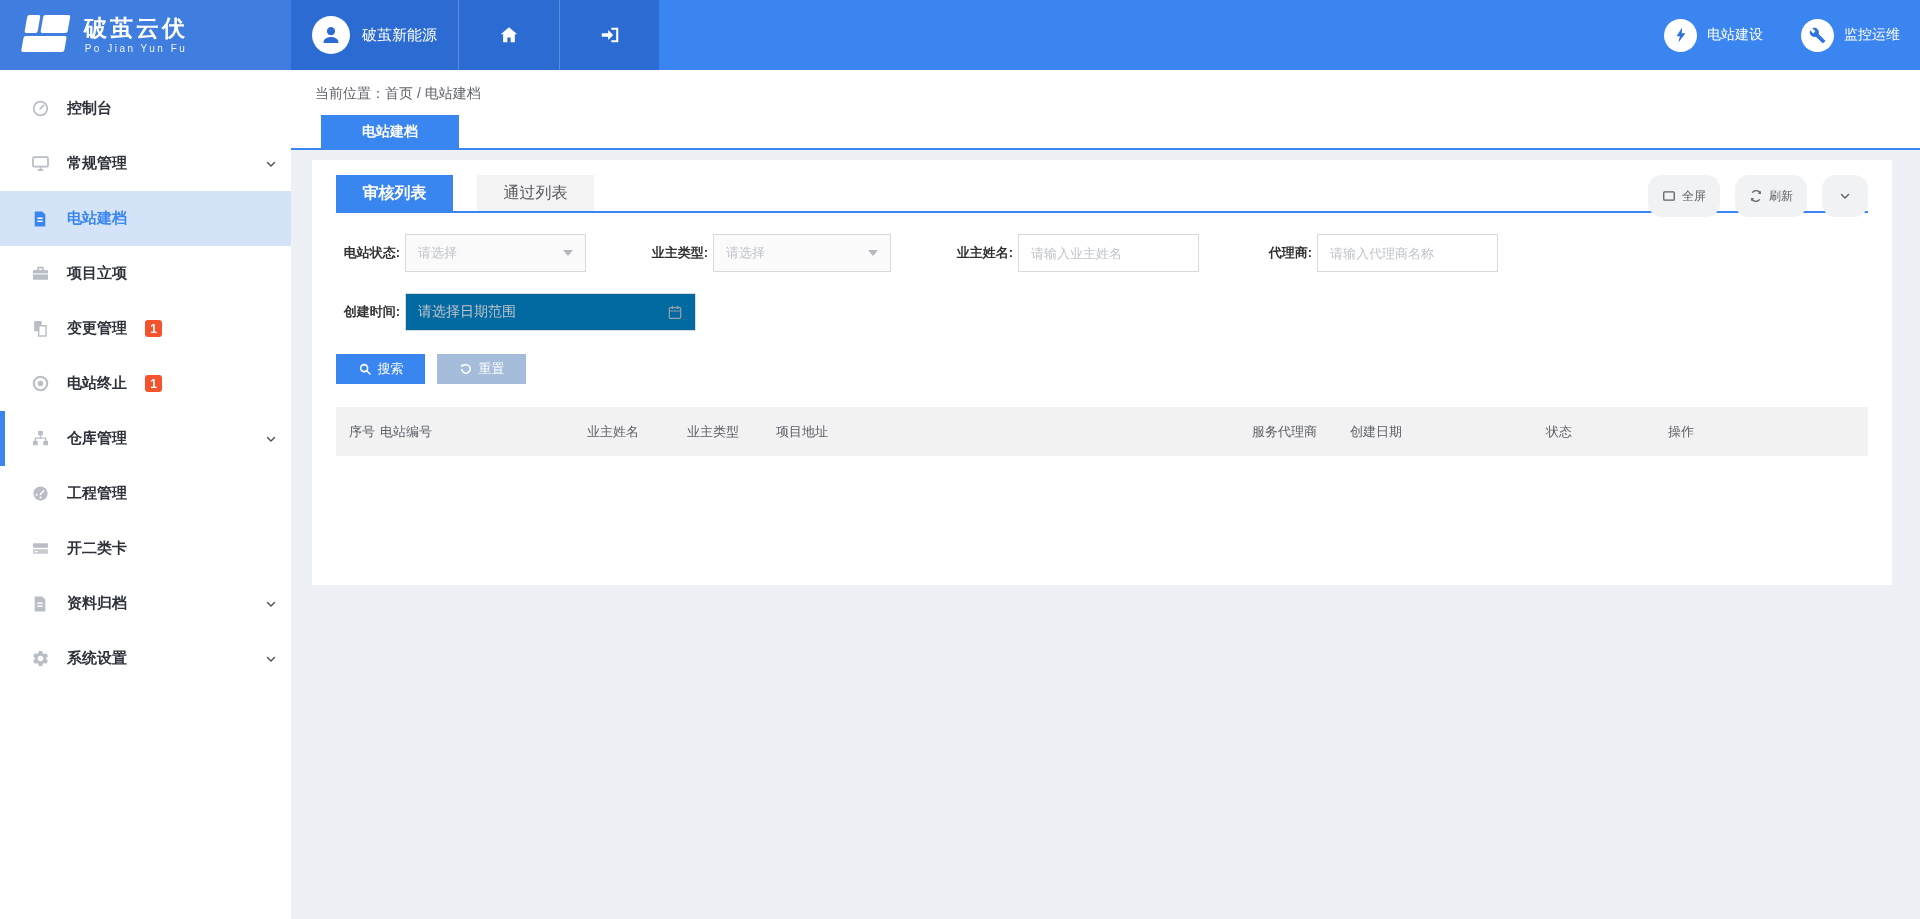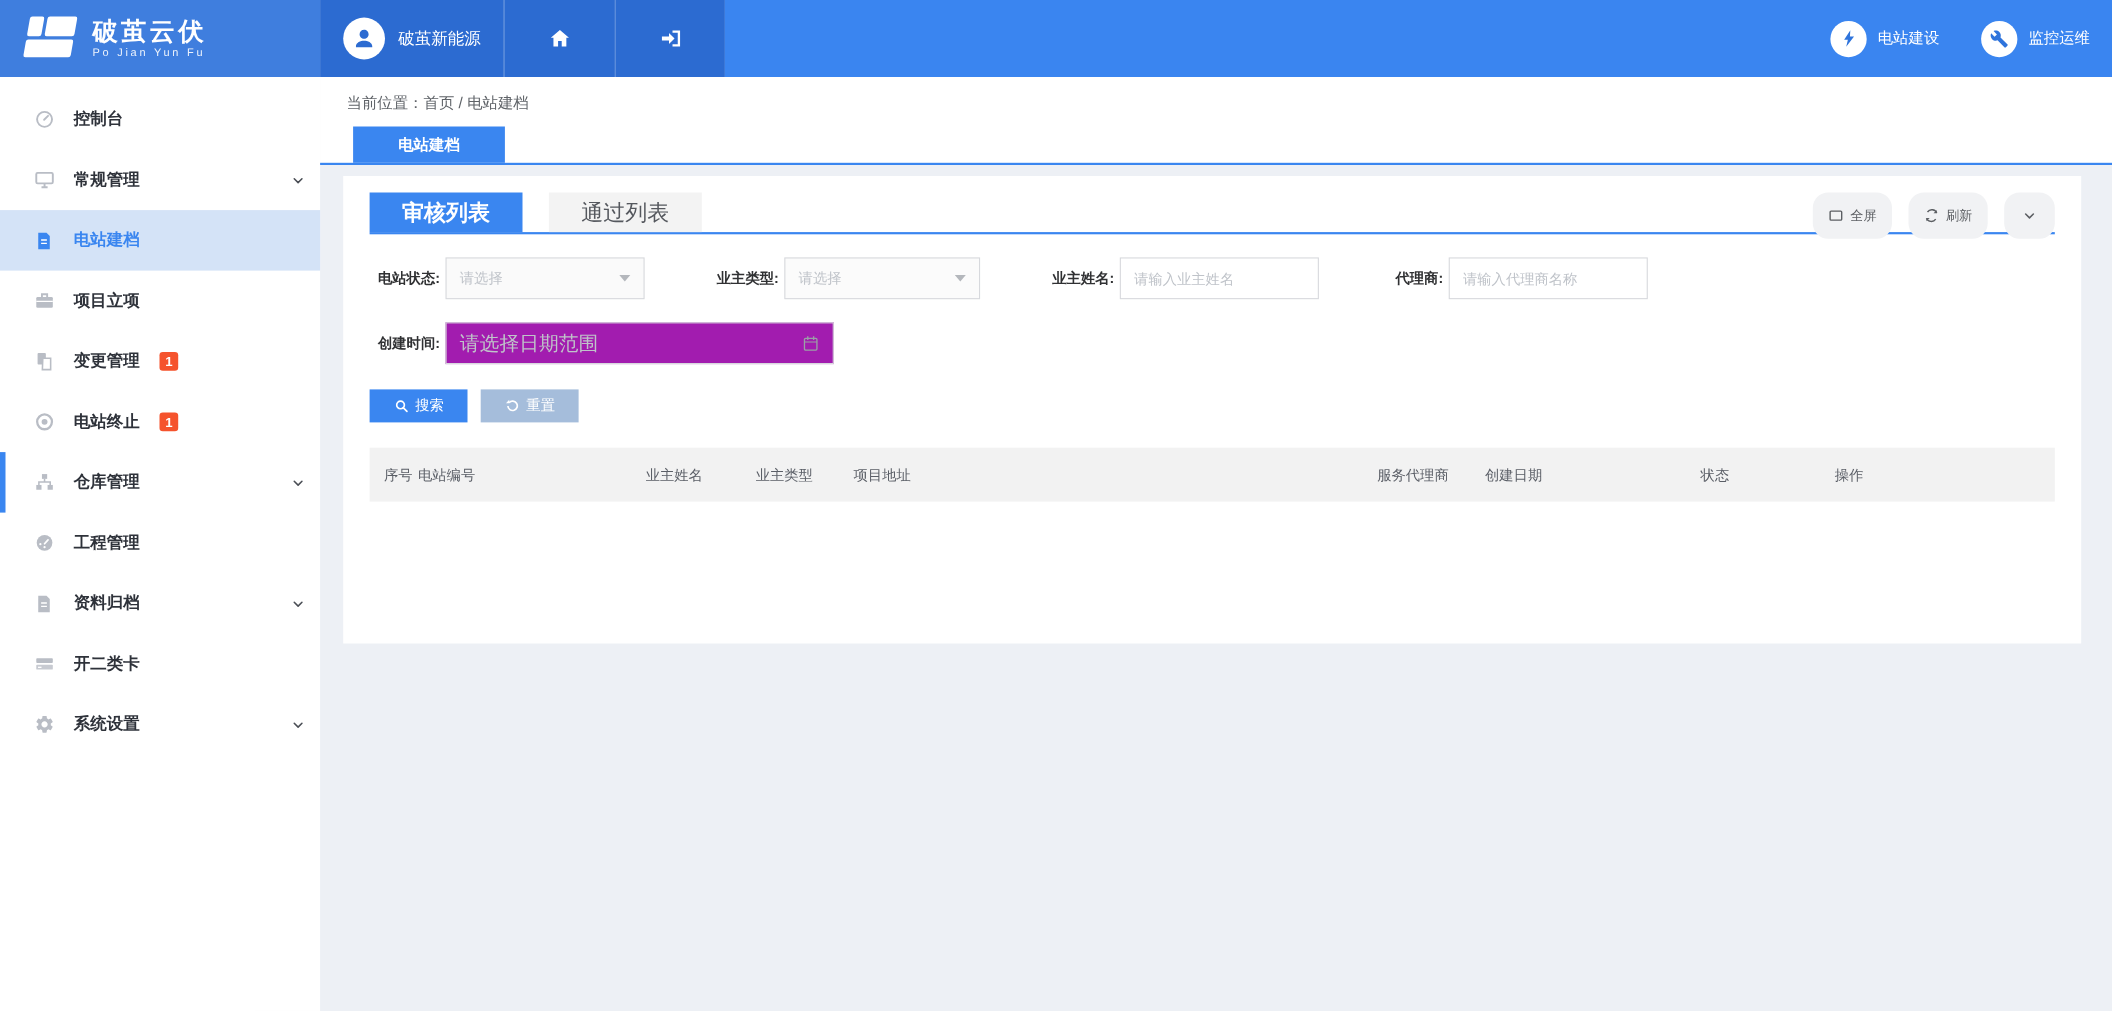--- a/index.html
+++ b/index.html
@@ -5,21 +5,21 @@
   * { box-sizing: border-box; margin: 0; padding: 0; }
   html,body { width: 1920px; height: 919px; }
   body {
     font-family: "Liberation Sans", "DejaVu Sans", sans-serif;
     background: #edf0f5;
     overflow: hidden;
     color: #303133;
   }
   
   .topbar { height: 70px; display: flex; }
-  .logo-area { width: 291px; background: #3f7ede; display: flex; align-items: center; padding-left: 24px; gap: 14px; flex: none; }
+  .logo-area { width: 291px; background: #3f7ede; display: flex; align-items: center; padding-left: 24px; gap: 14px; flex: none; text-align: center; }
   .logo-mark { width: 46px; height: 40px; display: grid; grid-template-columns: 13px 27px; grid-template-rows: 18px 16px; gap: 3px; transform: skewX(-10deg); }
   .logo-mark i { background: #fff; border-radius: 2px; display: block; }
   .logo-mark i:nth-child(2) { grid-column: 2; }
   .logo-mark i:nth-child(3) { grid-column: 1 / span 2; }
   .logo-text .t { color: #fff; font-size: 23px; font-weight: 700; letter-spacing: 3px; line-height: 1.1; }
   .logo-text .s { color: rgba(255,255,255,.9); font-size: 10px; letter-spacing: 2.5px; margin-top: 2px; }
   .hdr-sec { background: #2c6bd1; display: flex; align-items: center; justify-content: center; height: 100%; }
   .sec-user { width: 167px; gap: 12px; padding: 0 8px; }
   .sec-home { width: 101px; border-left: 1px solid rgba(255,255,255,.22); }
   .sec-login { width: 100px; border-left: 1px solid rgba(255,255,255,.22); }
@@ -44,39 +44,39 @@
 
   
   .main { flex: 1; display: flex; flex-direction: column; background: #edf0f5; min-width: 0; }
   .crumb-bar { height: 80px; background: #fff; border-bottom: 2px solid #3a86f0; position: relative; padding: 15px 0 0 24px; flex: none; }
   .crumb-text { font-size: 14px; color: #5f6368; }
   .page-tab { position: absolute; left: 30px; bottom: 0; width: 138px; height: 33px; background: #3a86f0; color: #fff; font-size: 14px; font-weight: 700; display: flex; align-items: center; justify-content: center; cursor: pointer; }
   .content { padding: 10px 28px 0 21px; }
   .panel { background: #fff; height: 425px; padding: 15px 24px 0 24px; position: relative; }
 
   .tabs-row { display: flex; align-items: flex-end; border-bottom: 2px solid #3a86f0; position: relative; }
-  .tab { width: 139px; height: 36px; display: flex; align-items: center; justify-content: center; font-size: 20px; cursor: pointer; }
+  .tab { width: 117px; height: 36px; display: flex; align-items: center; justify-content: center; font-size: 16px; cursor: pointer; }
   .tab.active { background: #3a86f0; color: #fff; font-weight: 700; }
   .tab.inactive { background: #f3f3f3; color: #55585e; margin-left: 24px; }
   .tab-actions { position: absolute; right: 0; top: 0; display: flex; gap: 15px; }
   .pill { height: 42px; border-radius: 14px; background: #f1f2f4; display: flex; align-items: center; gap: 6px; padding: 0 14px; font-size: 12px; color: #5c5f63; cursor: pointer; }
   .pill.sm { padding: 0 16px; }
 
   
   .f-row { display: flex; align-items: center; margin-top: 21px; }
   .f-label { width: 64px; text-align: right; font-size: 13px; font-weight: 700; color: #303133; margin-right: 5px; flex: none; white-space: nowrap; }
   .gap { margin-left: 49px; }
   .f-input { height: 38px; border: 1px solid #d7d9dd; background: #fff; font-size: 13px; color: #606266; padding: 0 12px; outline: none; }
   .f-input::placeholder { color: #bfc3c9; }
   .w181 { width: 181px; }
   .f-select { width: 178px; height: 38px; border: 1px solid #d7d9dd; background: #fbfbfb; display: flex; align-items: center; justify-content: space-between; padding: 0 12px; font-size: 13px; color: #bfc3c9; margin-right: 9px; cursor: pointer; }
   .f-select:last-child { margin-right: 0; }
   .f-select.w181 { width: 181px; background: #fafafa; }
   .caret { width: 0; height: 0; border-left: 5px solid transparent; border-right: 5px solid transparent; border-top: 6px solid #b4b7bc; flex: none; }
-  .f-date { width: 353px; height: 38px; border: 1px solid #d7d9dd; background: #a21caf; display: flex; align-items: center; justify-content: space-between; padding: 0 12px; font-size: 18px; color: #bfc3c9; cursor: pointer; }
+  .f-date { width: 291px; height: 38px; border: 1px solid #d7d9dd; background: #0369a1; display: flex; align-items: center; justify-content: space-between; padding: 0 12px; font-size: 14px; color: #bfc3c9; cursor: pointer; }
 
   .btn-row { margin-top: 23px; display: flex; gap: 12px; }
   .btn { width: 89px; height: 30px; border: none; display: flex; align-items: center; justify-content: center; gap: 6px; font-size: 13px; color: #fff; cursor: pointer; font-family: inherit; }
   .btn-search { background: #3a86f0; }
   .btn-reset { background: #a5bddb; }
 
   
   .tbl { margin-top: 23px; }
   .tbl-head { display: flex; align-items: center; background: #f2f2f2; height: 49px; font-size: 13px; color: #5a5e66; }
   .th { padding-right: 8px; white-space: nowrap; }
@@ -245,42 +245,42 @@
             <circle cx="7.2" cy="13.5" r="1.3" fill="#fff"></circle>
             <circle cx="12" cy="17" r="1.3" fill="#fff"></circle>
           </svg>
       </span>
       <span class="lbl">工程管理</span>
     </div>
 
 
     <div class="side-item">
       <span class="icon">
+        <svg width="19" height="19" viewBox="0 0 24 24">
+            <rect x="2.5" y="5.5" width="19" height="5.5" rx="1" fill="currentColor"></rect>
+            <rect x="2.5" y="13" width="19" height="5.5" rx="1" fill="currentColor" opacity=".8"></rect>
+            <rect x="4.5" y="15.2" width="4" height="1.6" fill="#fff"></rect>
+          </svg>
+      </span>
+      <span class="lbl">开二类卡</span>
+    </div>
+
+    <div class="side-item">
+      <span class="icon">
         <svg width="18" height="18" viewBox="0 0 24 24">
             <path fill="currentColor" d="M5 2h10l4 4v16H5z"></path>
             <path d="M8.5 11h7M8.5 15h7" stroke="#fff" stroke-width="1.8"></path>
           </svg>
       </span>
       <span class="lbl">资料归档</span>
       <span class="chev">
         <svg width="14" height="14" viewBox="0 0 24 24">
             <path d="M6 9.5l6 6 6-6" fill="none" stroke="#4a4e55" stroke-width="2.4" stroke-linecap="round" stroke-linejoin="round"></path>
           </svg>
       </span>
-    </div>
-
-    <div class="side-item">
-      <span class="icon">
-        <svg width="19" height="19" viewBox="0 0 24 24">
-            <rect x="2.5" y="5.5" width="19" height="5.5" rx="1" fill="currentColor"></rect>
-            <rect x="2.5" y="13" width="19" height="5.5" rx="1" fill="currentColor" opacity=".8"></rect>
-            <rect x="4.5" y="15.2" width="4" height="1.6" fill="#fff"></rect>
-          </svg>
-      </span>
-      <span class="lbl">开二类卡</span>
     </div>
 
     <div class="side-item">
       <span class="icon">
         <svg width="19" height="19" viewBox="0 0 24 24">
             <path fill="currentColor" d="M19.14 12.94c.04-.3.06-.61.06-.94 0-.32-.02-.64-.07-.94l2.03-1.58c.18-.14.23-.41.12-.61l-1.92-3.32c-.12-.22-.37-.29-.59-.22l-2.39.96c-.5-.38-1.03-.7-1.62-.94l-.36-2.54c-.04-.24-.24-.41-.48-.41h-3.84c-.24 0-.43.17-.47.41l-.36 2.54c-.59.24-1.13.57-1.62.94l-2.39-.96c-.22-.08-.47 0-.59.22L2.74 8.87c-.12.21-.08.47.12.61l2.03 1.58c-.05.3-.09.63-.09.94s.02.64.07.94l-2.03 1.58c-.18.14-.23.41-.12.61l1.92 3.32c.12.22.37.29.59.22l2.39-.96c.5.38 1.03.7 1.62.94l.36 2.54c.05.24.24.41.48.41h3.84c.24 0 .44-.17.47-.41l.36-2.54c.59-.24 1.13-.56 1.62-.94l2.39.96c.22.08.47 0 .59-.22l1.92-3.32c.12-.22.07-.47-.12-.61l-2.01-1.58zM12 15.6c-1.98 0-3.6-1.62-3.6-3.6s1.62-3.6 3.6-3.6 3.6 1.62 3.6 3.6-1.62 3.6-3.6 3.6z"></path>
           </svg>
       </span>
       <span class="lbl">系统设置</span>
       <span class="chev">

